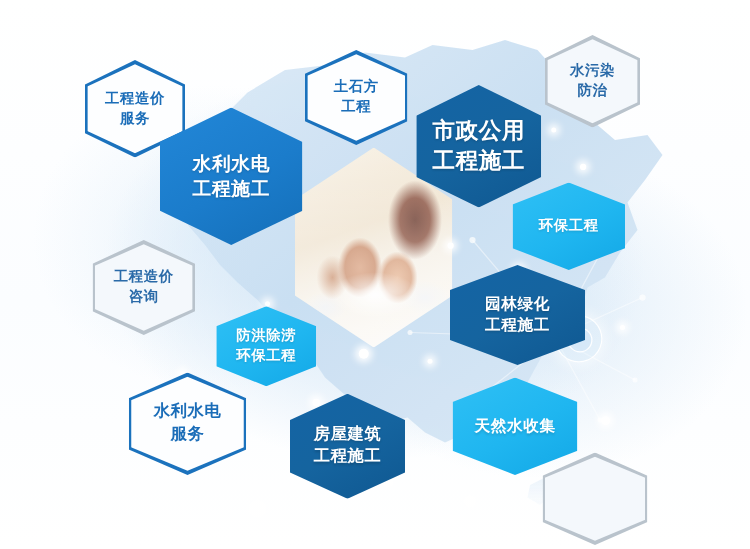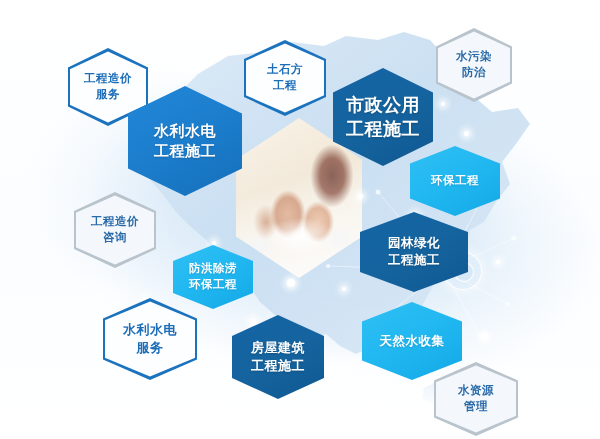--- a/index.html
+++ b/index.html
@@ -233,20 +233,16 @@
       </div>
       <div class="hex f-cyan" style="left: 342px; top: 302px; width: 100px; height: 78px; margin-left: 20px;">
         <div class="shape"></div>
         <div class="lbl" style="font-size: 12.5px;">
           <div>天然水收集</div>
         </div>
       </div>
       <div class="hex o-gray" style="left: 434px; top: 362px; width: 84px; height: 74px;">
         <div class="shape"></div>
         <div class="inner" style="left: 1.8px; top: 3.42px; width: 80.4px; height: 67.16px;"></div>
-        <div class="lbl" style="font-size: 11.5px;">
-          <div>水资源</div>
-          <div>管理</div>
-        </div>
       </div>
     </div>
 
 </div>
 
 </body></html>

